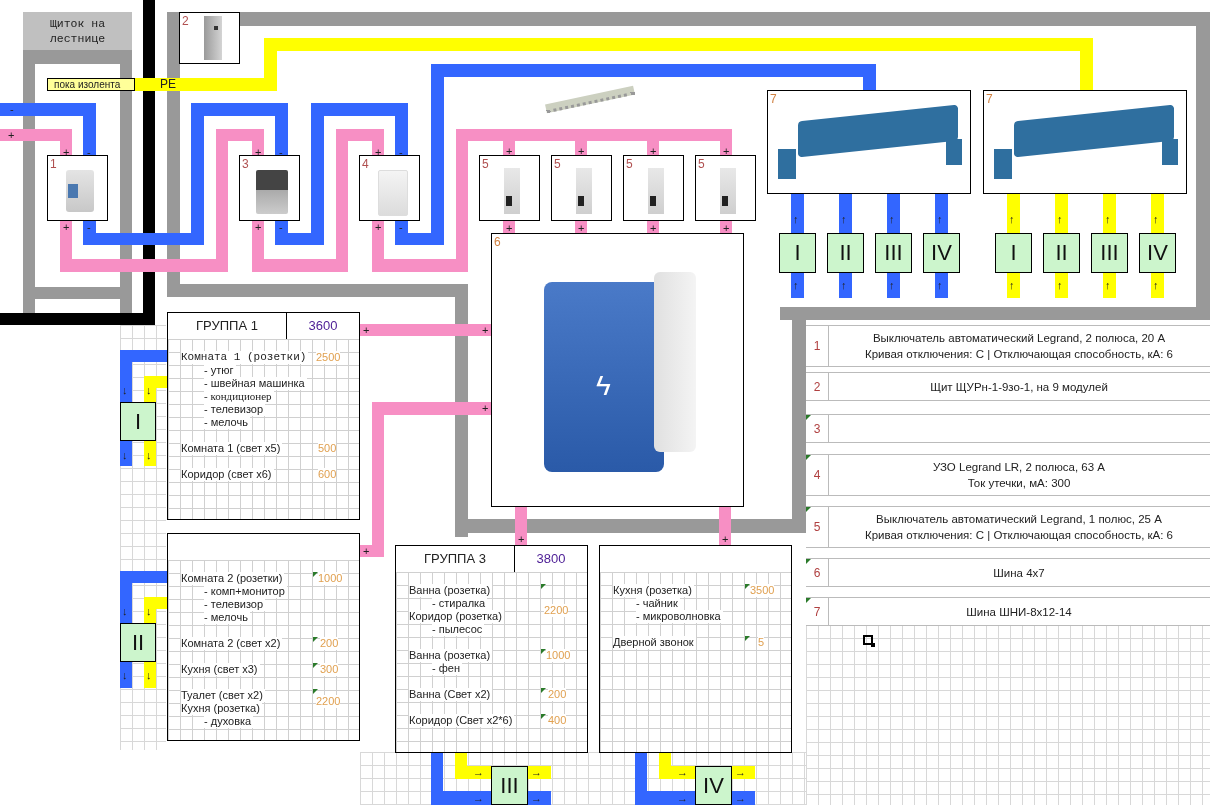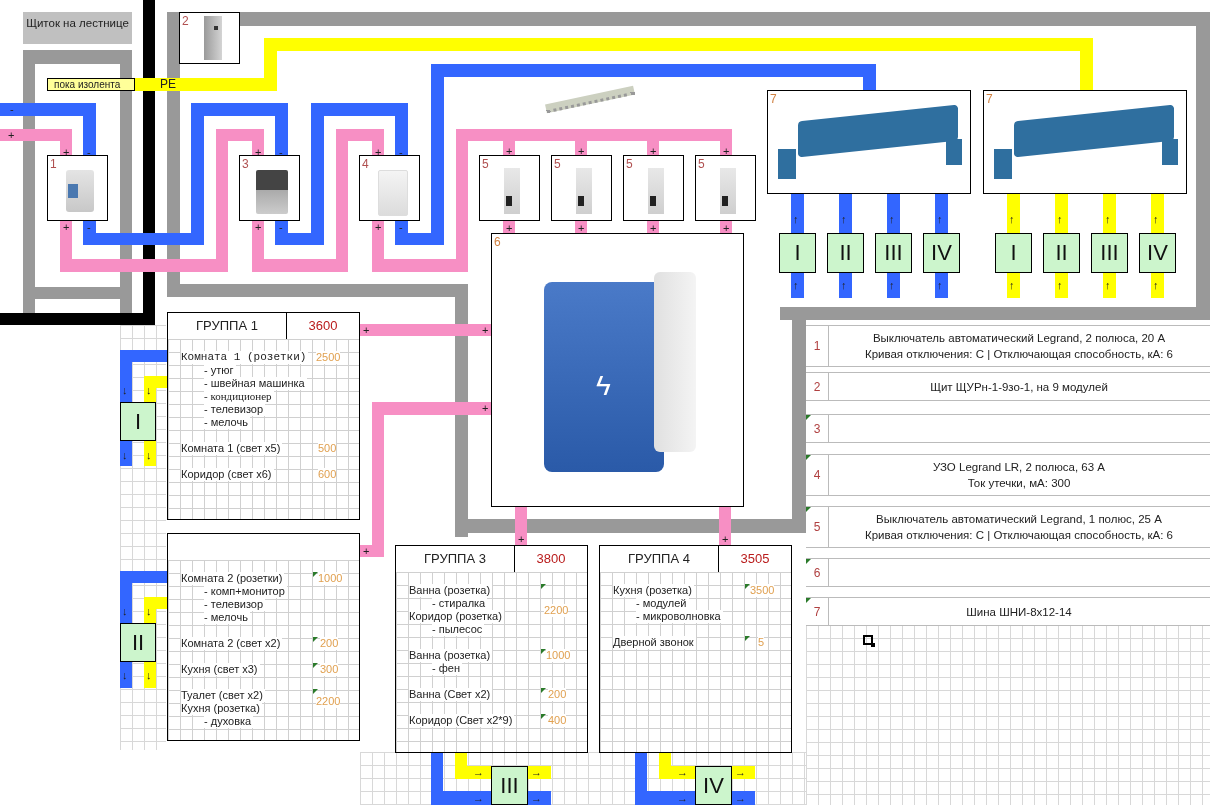--- a/index.html
+++ b/index.html
@@ -29,41 +29,41 @@
   .roman {
     position:absolute; background:#ccf5cc; border:1px solid #000; box-sizing:border-box;
     display:flex; align-items:center; justify-content:center; font-size:22px; color:#111;
   }
   .arrow { position:absolute; font-size:11px; color:#222; line-height:1; }
   .group {
     position:absolute; border:1px solid #000; box-sizing:border-box; background:#fff;
   }
   .group .hdr { position:absolute; left:0; top:0; right:0; height:26px; border-bottom:1px solid #000; background:#fff; }
   .group .hdr .title { position:absolute; left:0; width:118px; top:0; height:26px; line-height:26px; text-align:center; font-size:13px; border-right:1px solid #000; }
-  .group .hdr .total { position:absolute; right:0; width:72px; top:0; height:26px; line-height:26px; text-align:center; font-size:13px; color:#b91c1c; }
+  .group .hdr .total { position:absolute; right:0; width:72px; top:0; height:26px; line-height:26px; text-align:center; font-size:13px; color:#4c1d95; }
   .group .body { position:absolute; left:0; right:0; top:26px; bottom:0;
     background-image:
       linear-gradient(to right, #d0d0d0 1px, transparent 1px),
       linear-gradient(to bottom, #d0d0d0 1px, transparent 1px);
     background-size:12px 13px; }
   .ln { position:absolute; font-size:11px; line-height:13px; background:#fff; white-space:nowrap; padding-right:2px; }
   .val { position:absolute; font-size:11px; line-height:13px; color:#e0a050; background:#fff; }
   .flag { position:absolute; width:0; height:0; border-top:5px solid #2a7a2a; border-right:5px solid transparent; }
   .legend-row { position:absolute; left:806px; width:404px; background:#fff; border-top:1px solid #bbb; border-bottom:1px solid #bbb; }
   .legend-row .n { position:absolute; left:0; width:22px; top:0; bottom:0; display:flex; align-items:center; justify-content:center; font-size:12px; color:#b04040; border-right:1px solid #bbb; }
   .legend-row .t { position:absolute; left:22px; right:0; top:0; bottom:0; display:flex; flex-direction:column; align-items:center; justify-content:center; font-size:11.5px; line-height:16px; text-align:center; }
 </style>
 </head>
 <body>
 
 <div class="grid" style="left:120px;top:325px;width:46px;height:425px;"></div>
 <div class="grid" style="left:806px;top:625px;width:404px;height:180px;"></div>
 <div class="grid" style="left:360px;top:752px;width:446px;height:53px;"></div>
 
-<div style="position:absolute;left:23px;top:12px;width:109px;height:32px;background:#c0c0c0;font-size:11.5px;text-align:center;line-height:15px;padding-top:4px;box-sizing:border-box;">
+<div style="position:absolute;left:23px;top:12px;width:109px;height:38px;background:#c0c0c0;font-size:11.5px;text-align:center;line-height:15px;padding-top:4px;box-sizing:border-box;font-family:Liberation Mono, monospace;">
   <span>Щиток на лестнице</span>
 </div>
 
 <div class="w gray" style="left:23px;top:50px;width:109px;height:14px;"></div>
 <div class="w gray" style="left:23px;top:50px;width:12px;height:265px;"></div>
 <div class="w gray" style="left:120px;top:50px;width:12px;height:265px;"></div>
 <div class="w gray" style="left:23px;top:200px;width:109px;height:0;"></div>
 <div class="w gray" style="left:23px;top:193px;width:0;height:0;"></div>
 <div class="w gray" style="left:23px;top:198px;width:0;"></div>
 <div class="w gray" style="left:23px;top:197px;width:0;"></div>
@@ -395,36 +395,32 @@
     <span class="val" style="left:148px;top:32px;">2200</span>
     <span class="ln" style="left:13px;top:38px;">Коридор (розетка)</span>
     <span class="ln" style="left:36px;top:51px;">- пылесос</span>
     <span class="ln" style="left:13px;top:77px;">Ванна (розетка)</span>
     <span class="flag" style="left:145px;top:77px;"></span>
     <span class="val" style="left:150px;top:77px;">1000</span>
     <span class="ln" style="left:36px;top:90px;">- фен</span>
     <span class="ln" style="left:13px;top:116px;">Ванна (Свет x2)</span>
     <span class="flag" style="left:145px;top:116px;"></span>
     <span class="val" style="left:152px;top:116px;">200</span>
-    <span class="ln" style="left:13px;top:142px;">Коридор (Свет x2*9)</span>
+    <span class="ln" style="left:13px;top:142px;">Коридор (Свет x2*6)</span>
     <span class="flag" style="left:145px;top:142px;"></span>
     <span class="val" style="left:152px;top:142px;">400</span>
   </div>
 </div>
 
 <div class="group" style="left:599px;top:545px;width:193px;height:208px;">
-  <div class="hdr">
-    <div class="title">ГРУППА 4</div>
-    <div class="total">3505</div>
-  </div>
   <div class="body">
     <span class="ln" style="left:13px;top:12px;">Кухня (розетка)</span>
     <span class="flag" style="left:145px;top:12px;"></span>
     <span class="val" style="left:150px;top:12px;">3500</span>
-    <span class="ln" style="left:36px;top:25px;">- модулей</span>
+    <span class="ln" style="left:36px;top:25px;">- чайник</span>
     <span class="ln" style="left:36px;top:38px;">- микроволновка</span>
     <span class="ln" style="left:13px;top:64px;">Дверной звонок</span>
     <span class="flag" style="left:145px;top:64px;"></span>
     <span class="val" style="left:158px;top:64px;">5</span>
   </div>
 </div>
 
 <div class="legend-row" style="top:325px;height:40px;">
   <div class="n">1</div>
   <div class="t">
@@ -454,20 +450,23 @@
   <span class="flag" style="left:0;top:0;"></span>
   <div class="n">5</div>
   <div class="t">
     <span>Выключатель автоматический Legrand, 1 полюс, 25 А</span>
     <span>Кривая отключения: C | Отключающая способность, кА: 6</span>
   </div>
 </div>
 <div class="legend-row" style="top:558px;height:27px;">
   <span class="flag" style="left:0;top:0;"></span>
   <div class="n">6</div>
+  <div class="t">
+      <span>Шина 4x7</span>
+    </div>
 </div>
 <div class="legend-row" style="top:597px;height:27px;">
   <span class="flag" style="left:0;top:0;"></span>
   <div class="n">7</div>
   <div class="t">
       <span>Шина ШНИ-8x12-14</span>
     </div>
 </div>
 
 <div style="position:absolute;left:863px;top:635px;width:10px;height:10px;border:2px solid #000;box-sizing:border-box;">

